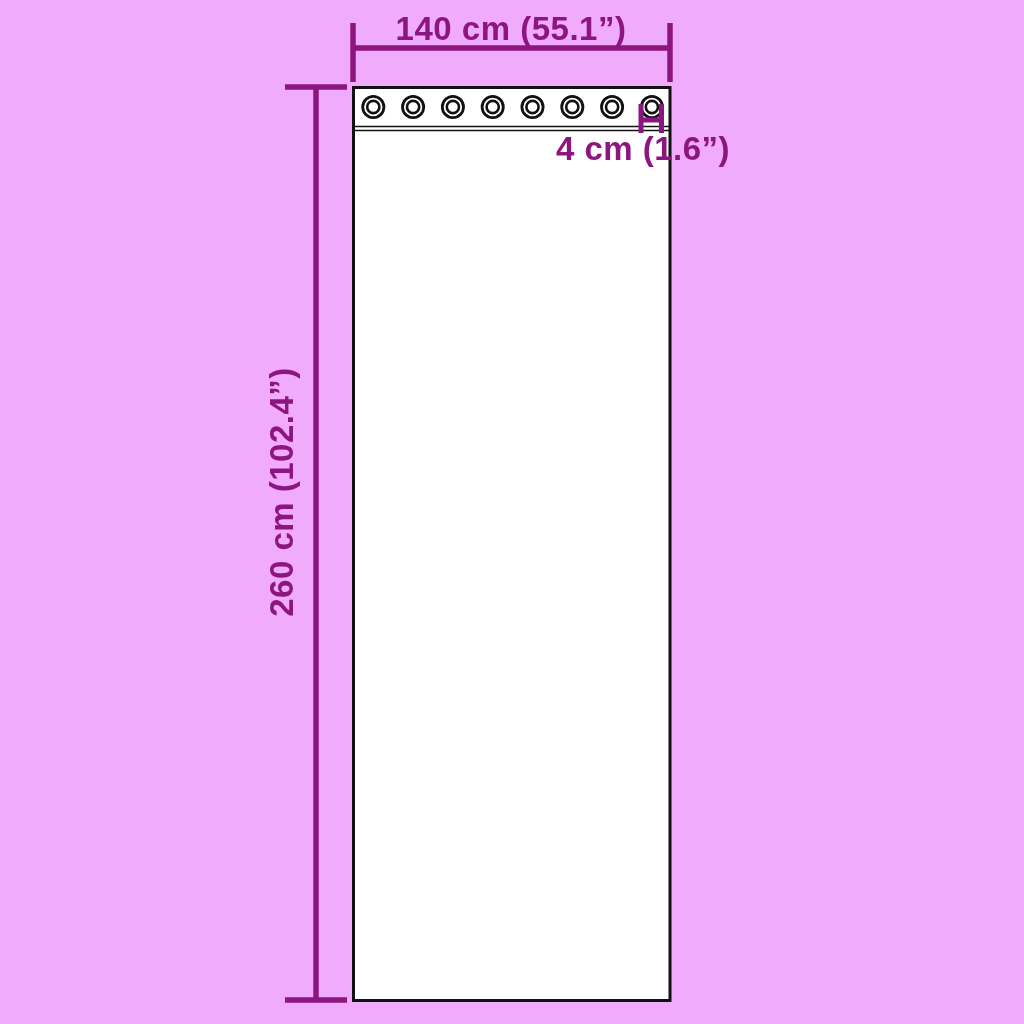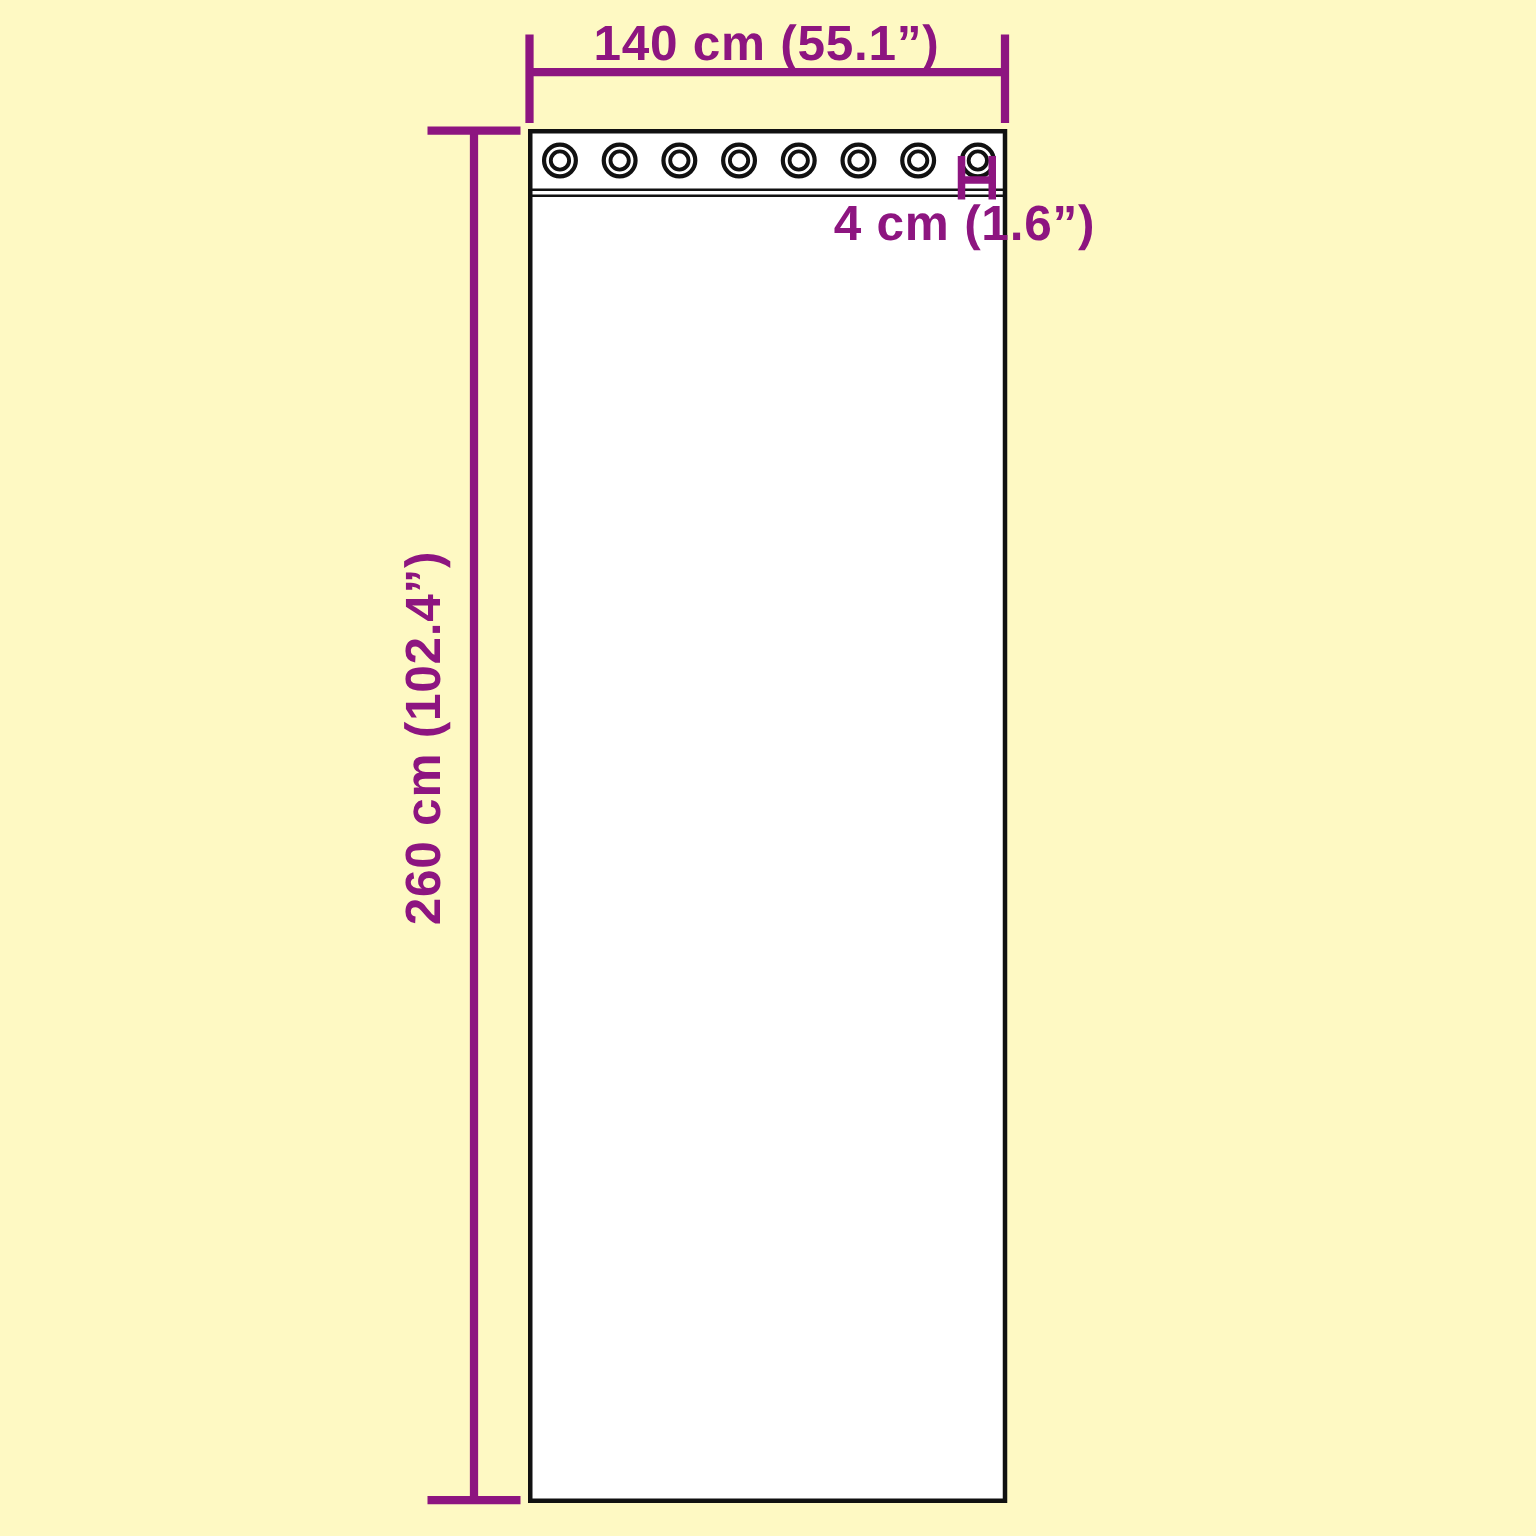--- a/index.html
+++ b/index.html
@@ -8,21 +8,21 @@
     background: #ffffff;
     width: 1024px;
     height: 1024px;
     overflow: hidden;
     font-family: "Liberation Sans", sans-serif;
   }
   .stage {
     position: relative;
     width: 1024px;
     height: 1024px;
-    background: #fef9c3;
+    background: #f0abfc;
   }
   svg { display: block; }
   .dim-label {
     font-family: "Liberation Sans", "DejaVu Sans", sans-serif;
     font-weight: 700;
     font-size: 33px;
     letter-spacing: 0.5px;
   }
 </style>
 </head>

